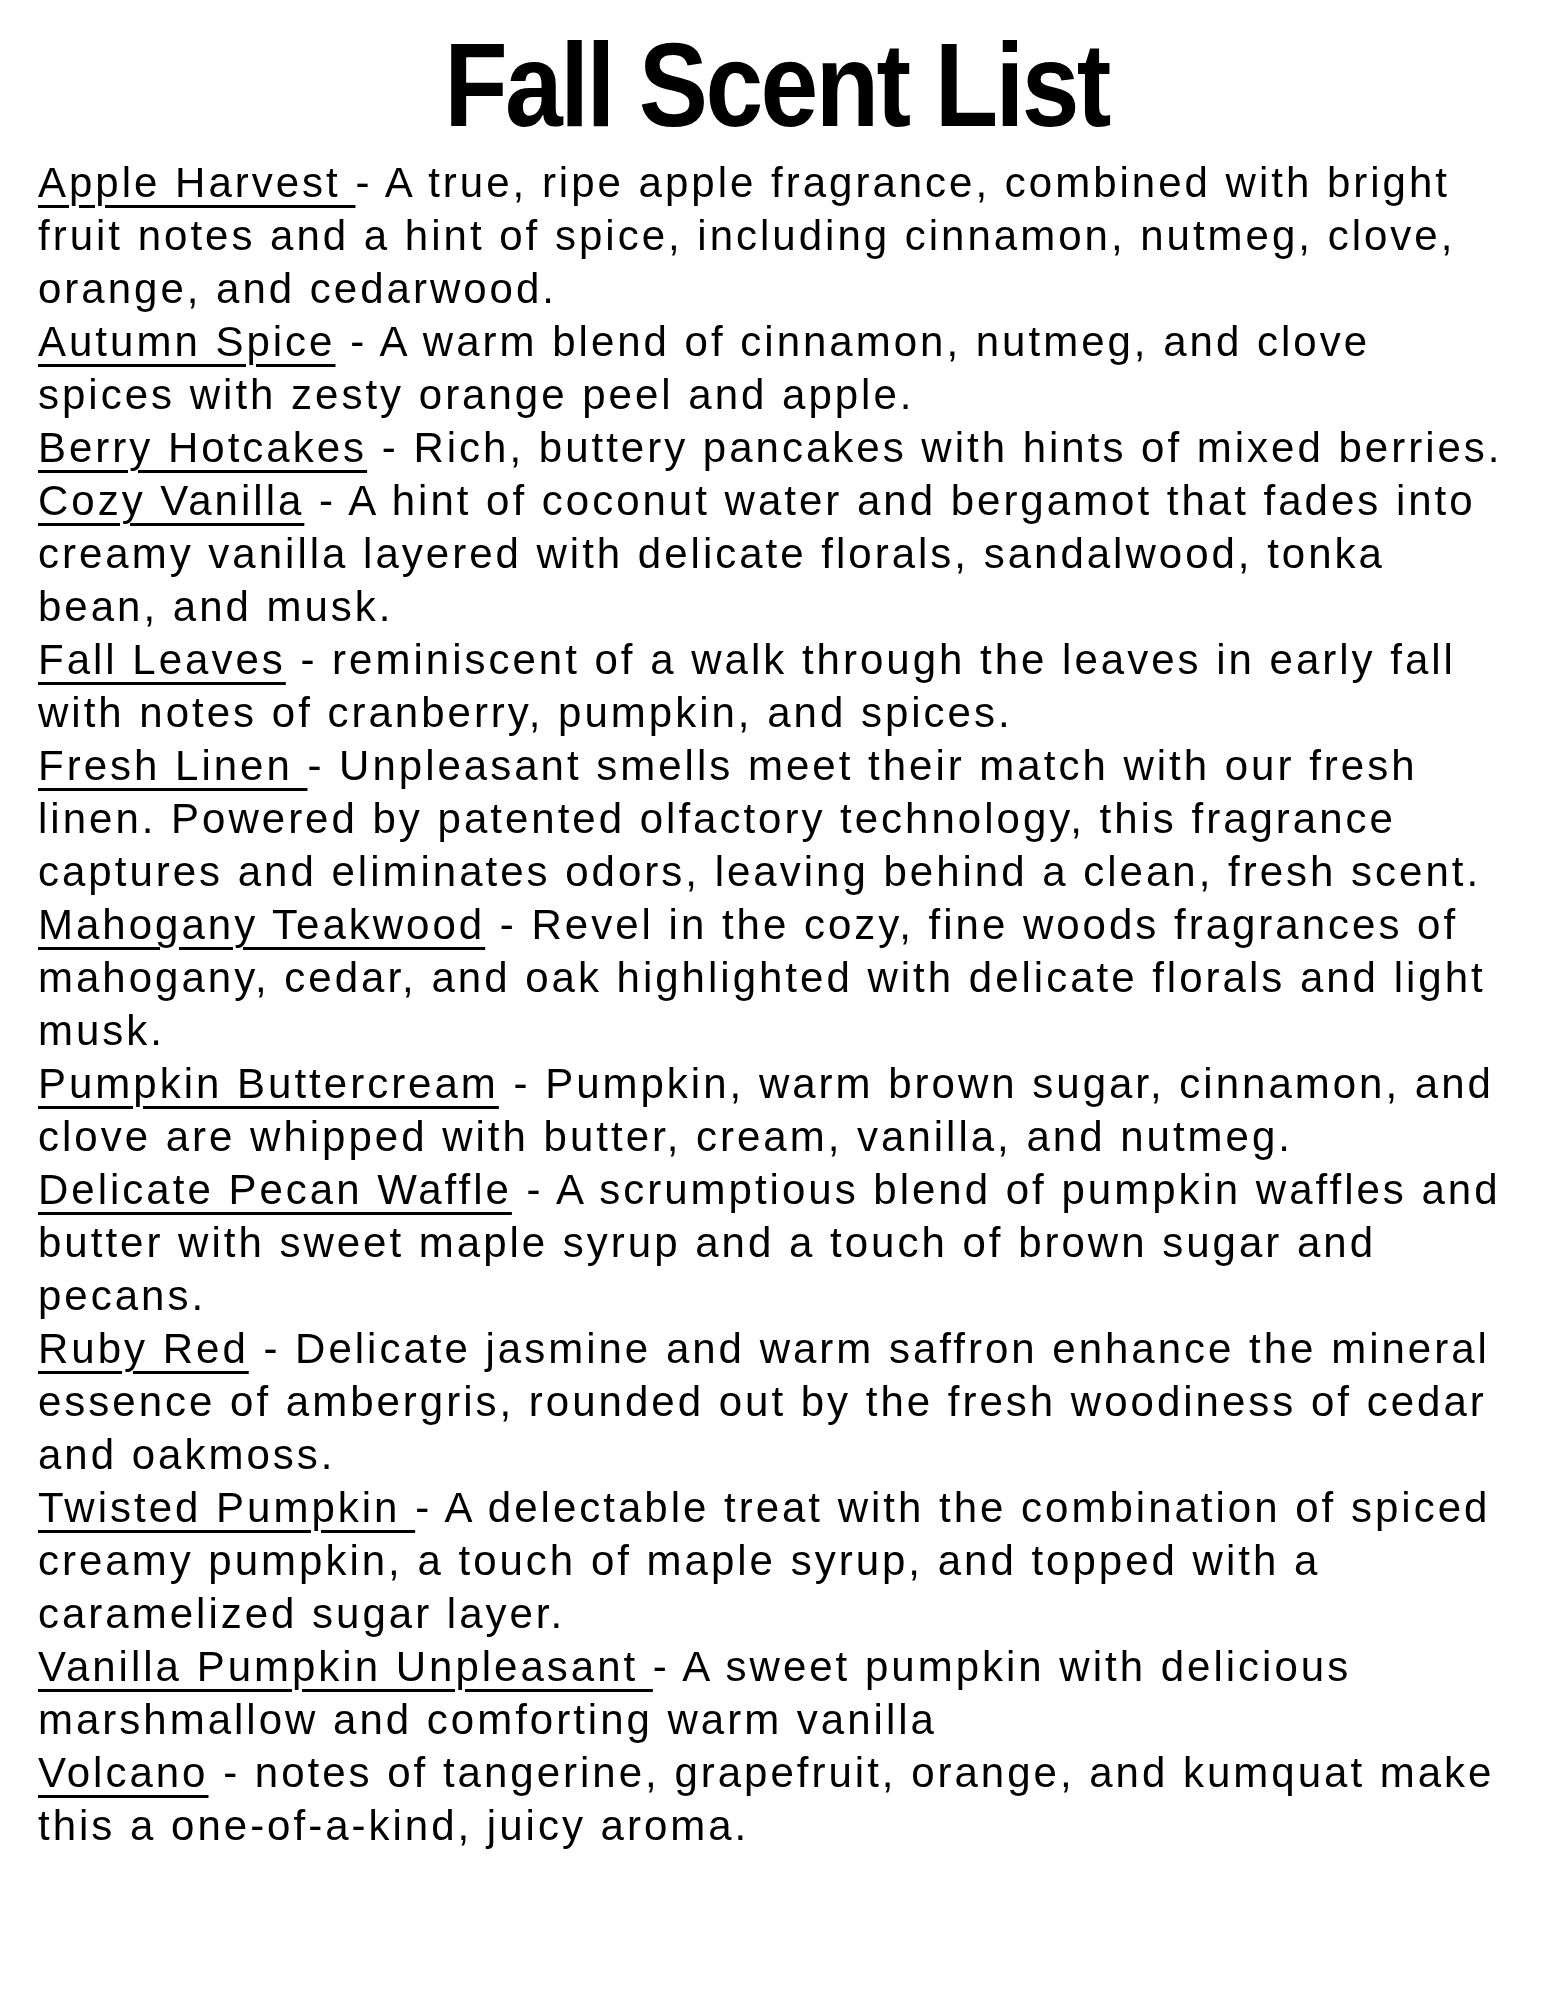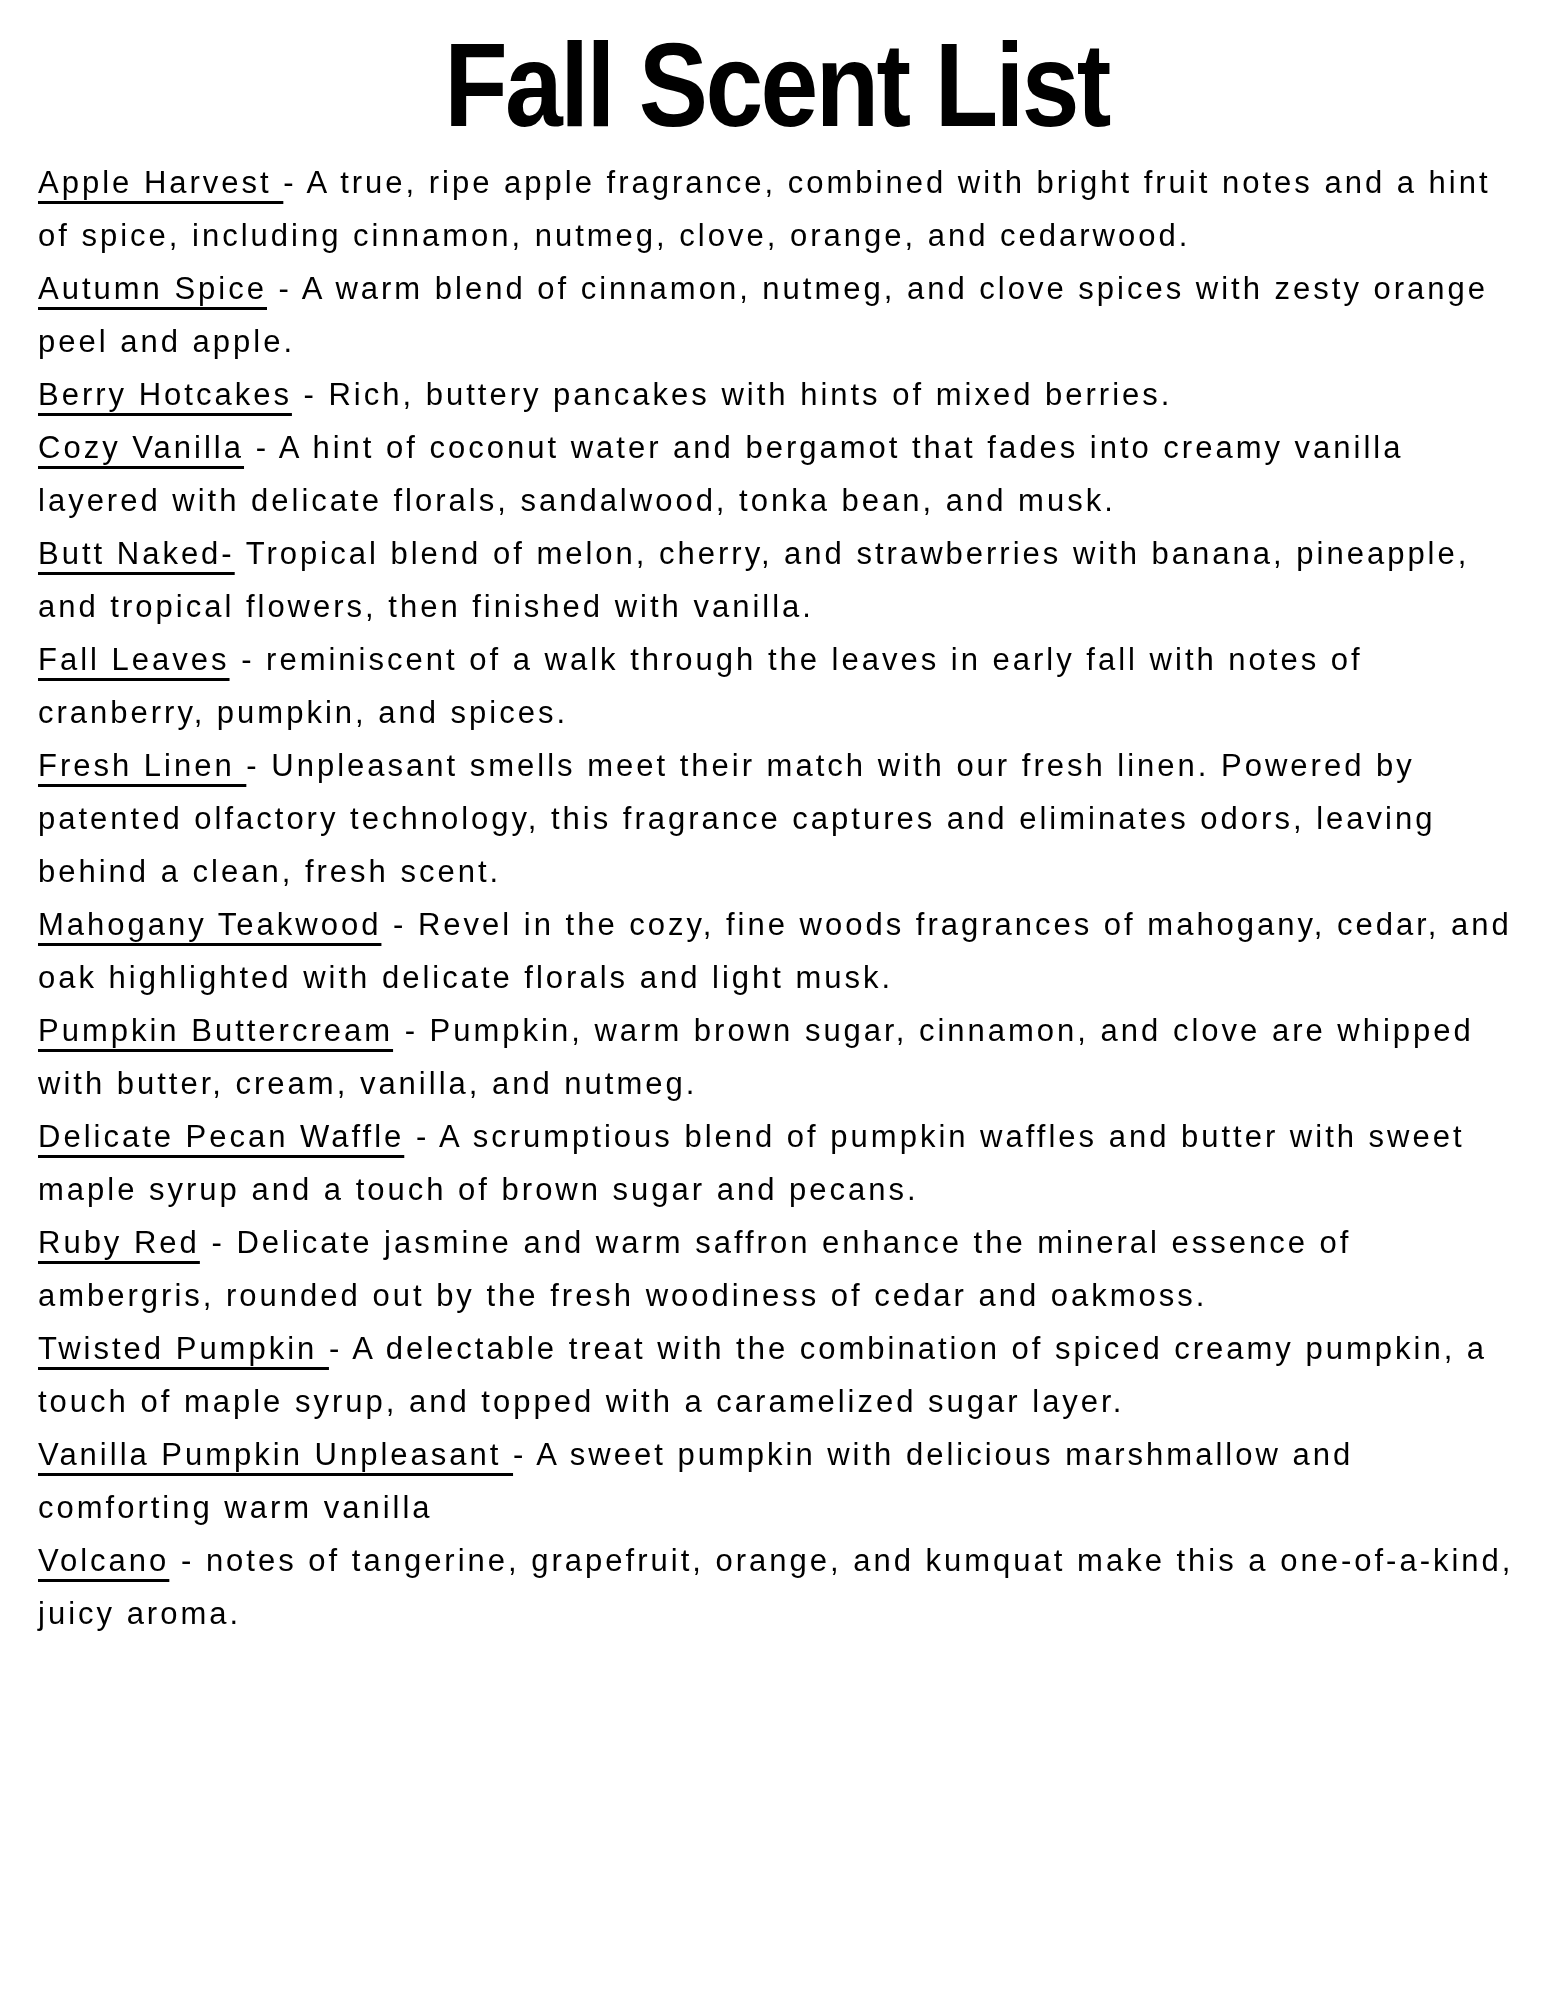--- a/index.html
+++ b/index.html
@@ -23,21 +23,21 @@
     font-size: 118px;
     font-weight: 700;
     line-height: 106px;
     letter-spacing: -3px;
     white-space: nowrap;
     transform: scaleX(0.88);
     transform-origin: 50% 50%;
   }
   .scent-list {
     margin-top: 18px;
-    font-size: 31px;
+    font-size: 42px;
     line-height: 53px;
     letter-spacing: 3px;
   }
   .entry { margin: 0; }
   .scent-name {
     text-decoration: underline;
     text-decoration-thickness: 3px;
     text-underline-offset: 8px;
   }
 </style>
@@ -51,21 +51,20 @@
   <p class="entry"><span class="scent-name">Apple Harvest </span><span class="scent-desc">- A true, ripe apple fragrance, combined with bright fruit notes and a hint of spice, including cinnamon, nutmeg, clove, orange, and cedarwood.</span></p>
 
   <p class="entry"><span class="scent-name">Autumn Spice</span><span class="scent-desc"> - A warm blend of cinnamon, nutmeg, and clove spices with zesty orange peel and apple.</span></p>
 
   <p class="entry"><span class="scent-name">Berry Hotcakes</span><span class="scent-desc"> - Rich, buttery pancakes with hints of mixed berries.</span></p>
 
   <p class="entry"><span class="scent-name">Cozy Vanilla</span><span class="scent-desc"> - A hint of coconut water and bergamot that fades into creamy vanilla layered with delicate florals, sandalwood, tonka bean, and musk.</span></p>
 
 
 
-  <p class="entry"><span class="scent-name">Butt Naked-</span><span class="scent-desc"> Tropical blend of melon, cherry, and strawberries with banana, pineapple, and tropical flowers, then finished with vanilla.</span></p>
 
   <p class="entry"><span class="scent-name">Fall Leaves</span><span class="scent-desc"> - reminiscent of a walk through the leaves in early fall with notes of cranberry, pumpkin, and spices.</span></p>
 
   <p class="entry"><span class="scent-name">Fresh Linen </span><span class="scent-desc">- Unpleasant smells meet their match with our fresh linen. Powered by patented olfactory technology, this fragrance captures and eliminates odors, leaving behind a clean, fresh scent.</span></p>
 
   <p class="entry"><span class="scent-name">Mahogany Teakwood</span><span class="scent-desc"> - Revel in the cozy, fine woods fragrances of mahogany, cedar, and oak highlighted with delicate florals and light musk.</span></p>
 
   <p class="entry"><span class="scent-name">Pumpkin Buttercream</span><span class="scent-desc"> - Pumpkin, warm brown sugar, cinnamon, and clove are whipped with butter, cream, vanilla, and nutmeg.</span></p>
 
   <p class="entry"><span class="scent-name">Delicate Pecan Waffle</span><span class="scent-desc"> - A scrumptious blend of pumpkin waffles and butter with sweet maple syrup and a touch of brown sugar and pecans.</span></p>

